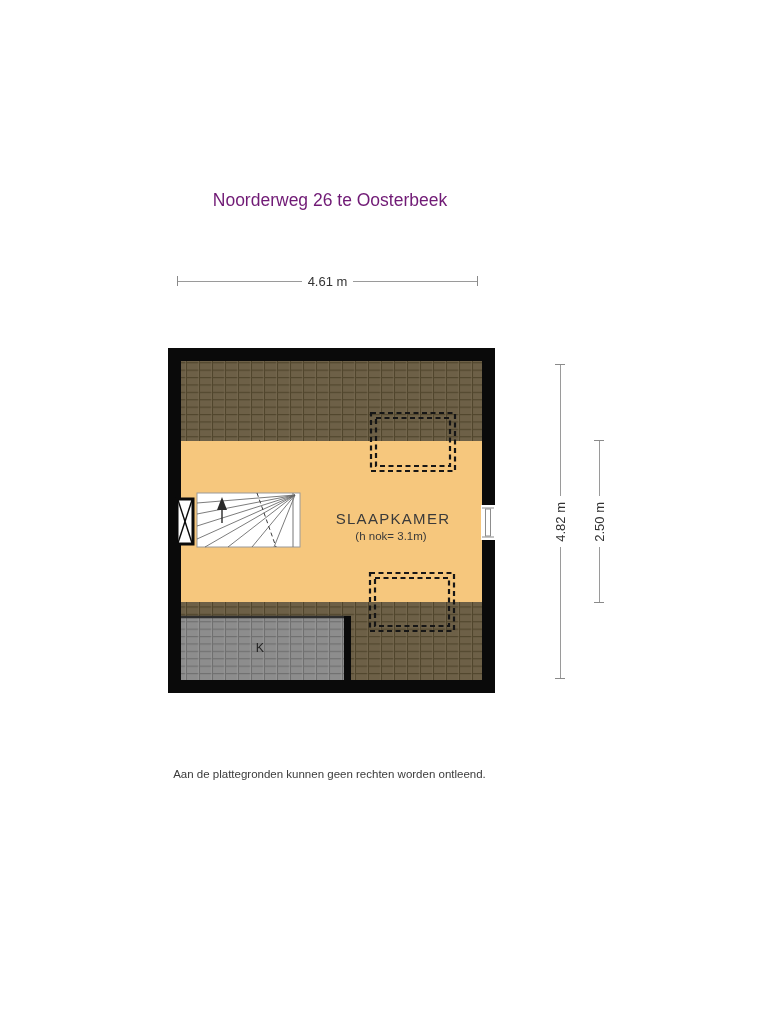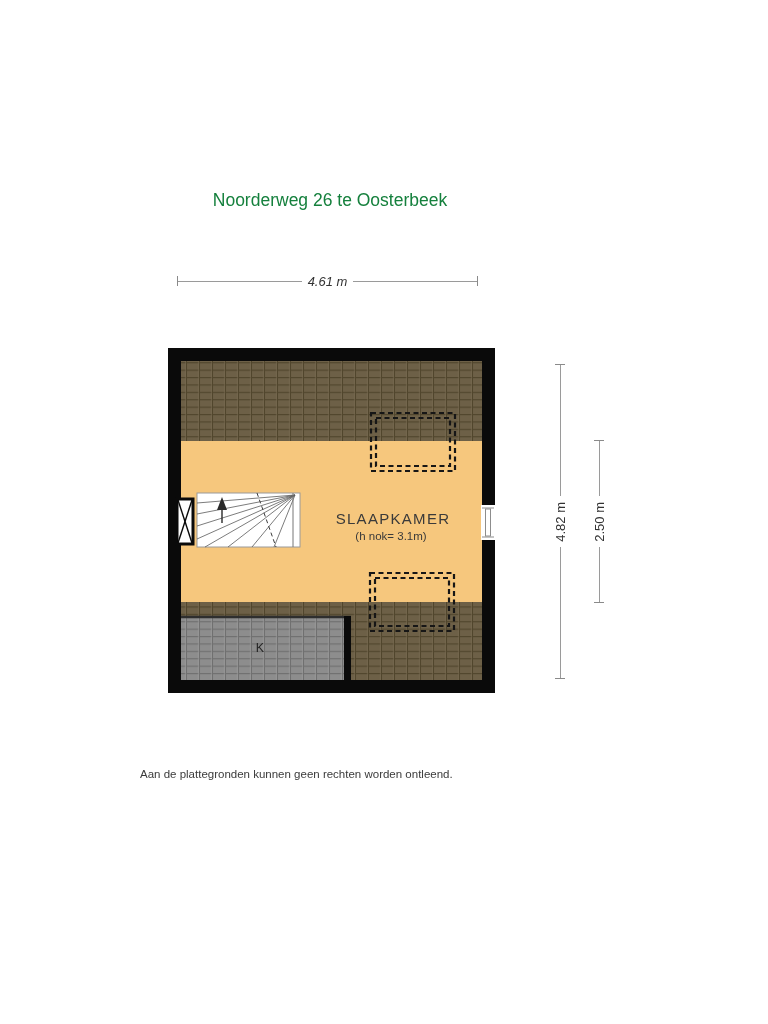--- a/index.html
+++ b/index.html
@@ -2,26 +2,26 @@
 <html><head>
 <meta charset="utf-8">
 <style>
   html,body{margin:0;padding:0;background:#ffffff;}
   .canvas{
     position:relative;width:768px;height:1024px;background:#ffffff;overflow:hidden;
     font-family:"Liberation Sans", sans-serif;color:#3b3b3b;
   }
   
   .title-block{position:absolute;left:140px;top:189px;width:380px;text-align:center;
-    font-size:17.5px;line-height:22px;color:#15803d;}
+    font-size:17.5px;line-height:22px;color:#701a75;}
   
-  .footer-block{position:absolute;left:140px;top:766px;width:395px;
+  .footer-block{position:absolute;left:132px;top:766px;width:395px;text-align:center;
     font-size:11.5px;line-height:17px;color:#3b3b3b;}
   
-  .hdim{position:absolute;display:flex;align-items:center;height:14px;font-style:italic;}
+  .hdim{position:absolute;display:flex;align-items:center;height:14px;}
   .hdim .line{height:1px;background:#9a9a9a;flex:1;}
   .hdim .tick{width:1px;height:10px;background:#8a8a8a;}
   .dim-label{font-size:13px;color:#333;padding:0 6px;white-space:nowrap;}
   .vdim{position:absolute;display:flex;flex-direction:column;align-items:center;width:14px;}
   .vdim .line{width:1px;background:#9a9a9a;flex:1;}
   .vdim .tick{height:1px;width:10px;background:#8a8a8a;}
   .vdim .dim-label{writing-mode:vertical-rl;transform:rotate(180deg);padding:6px 0;}
   
   .plan-svg{position:absolute;left:160px;top:340px;}
   .plan-svg text{font-family:"Liberation Sans", sans-serif;}

